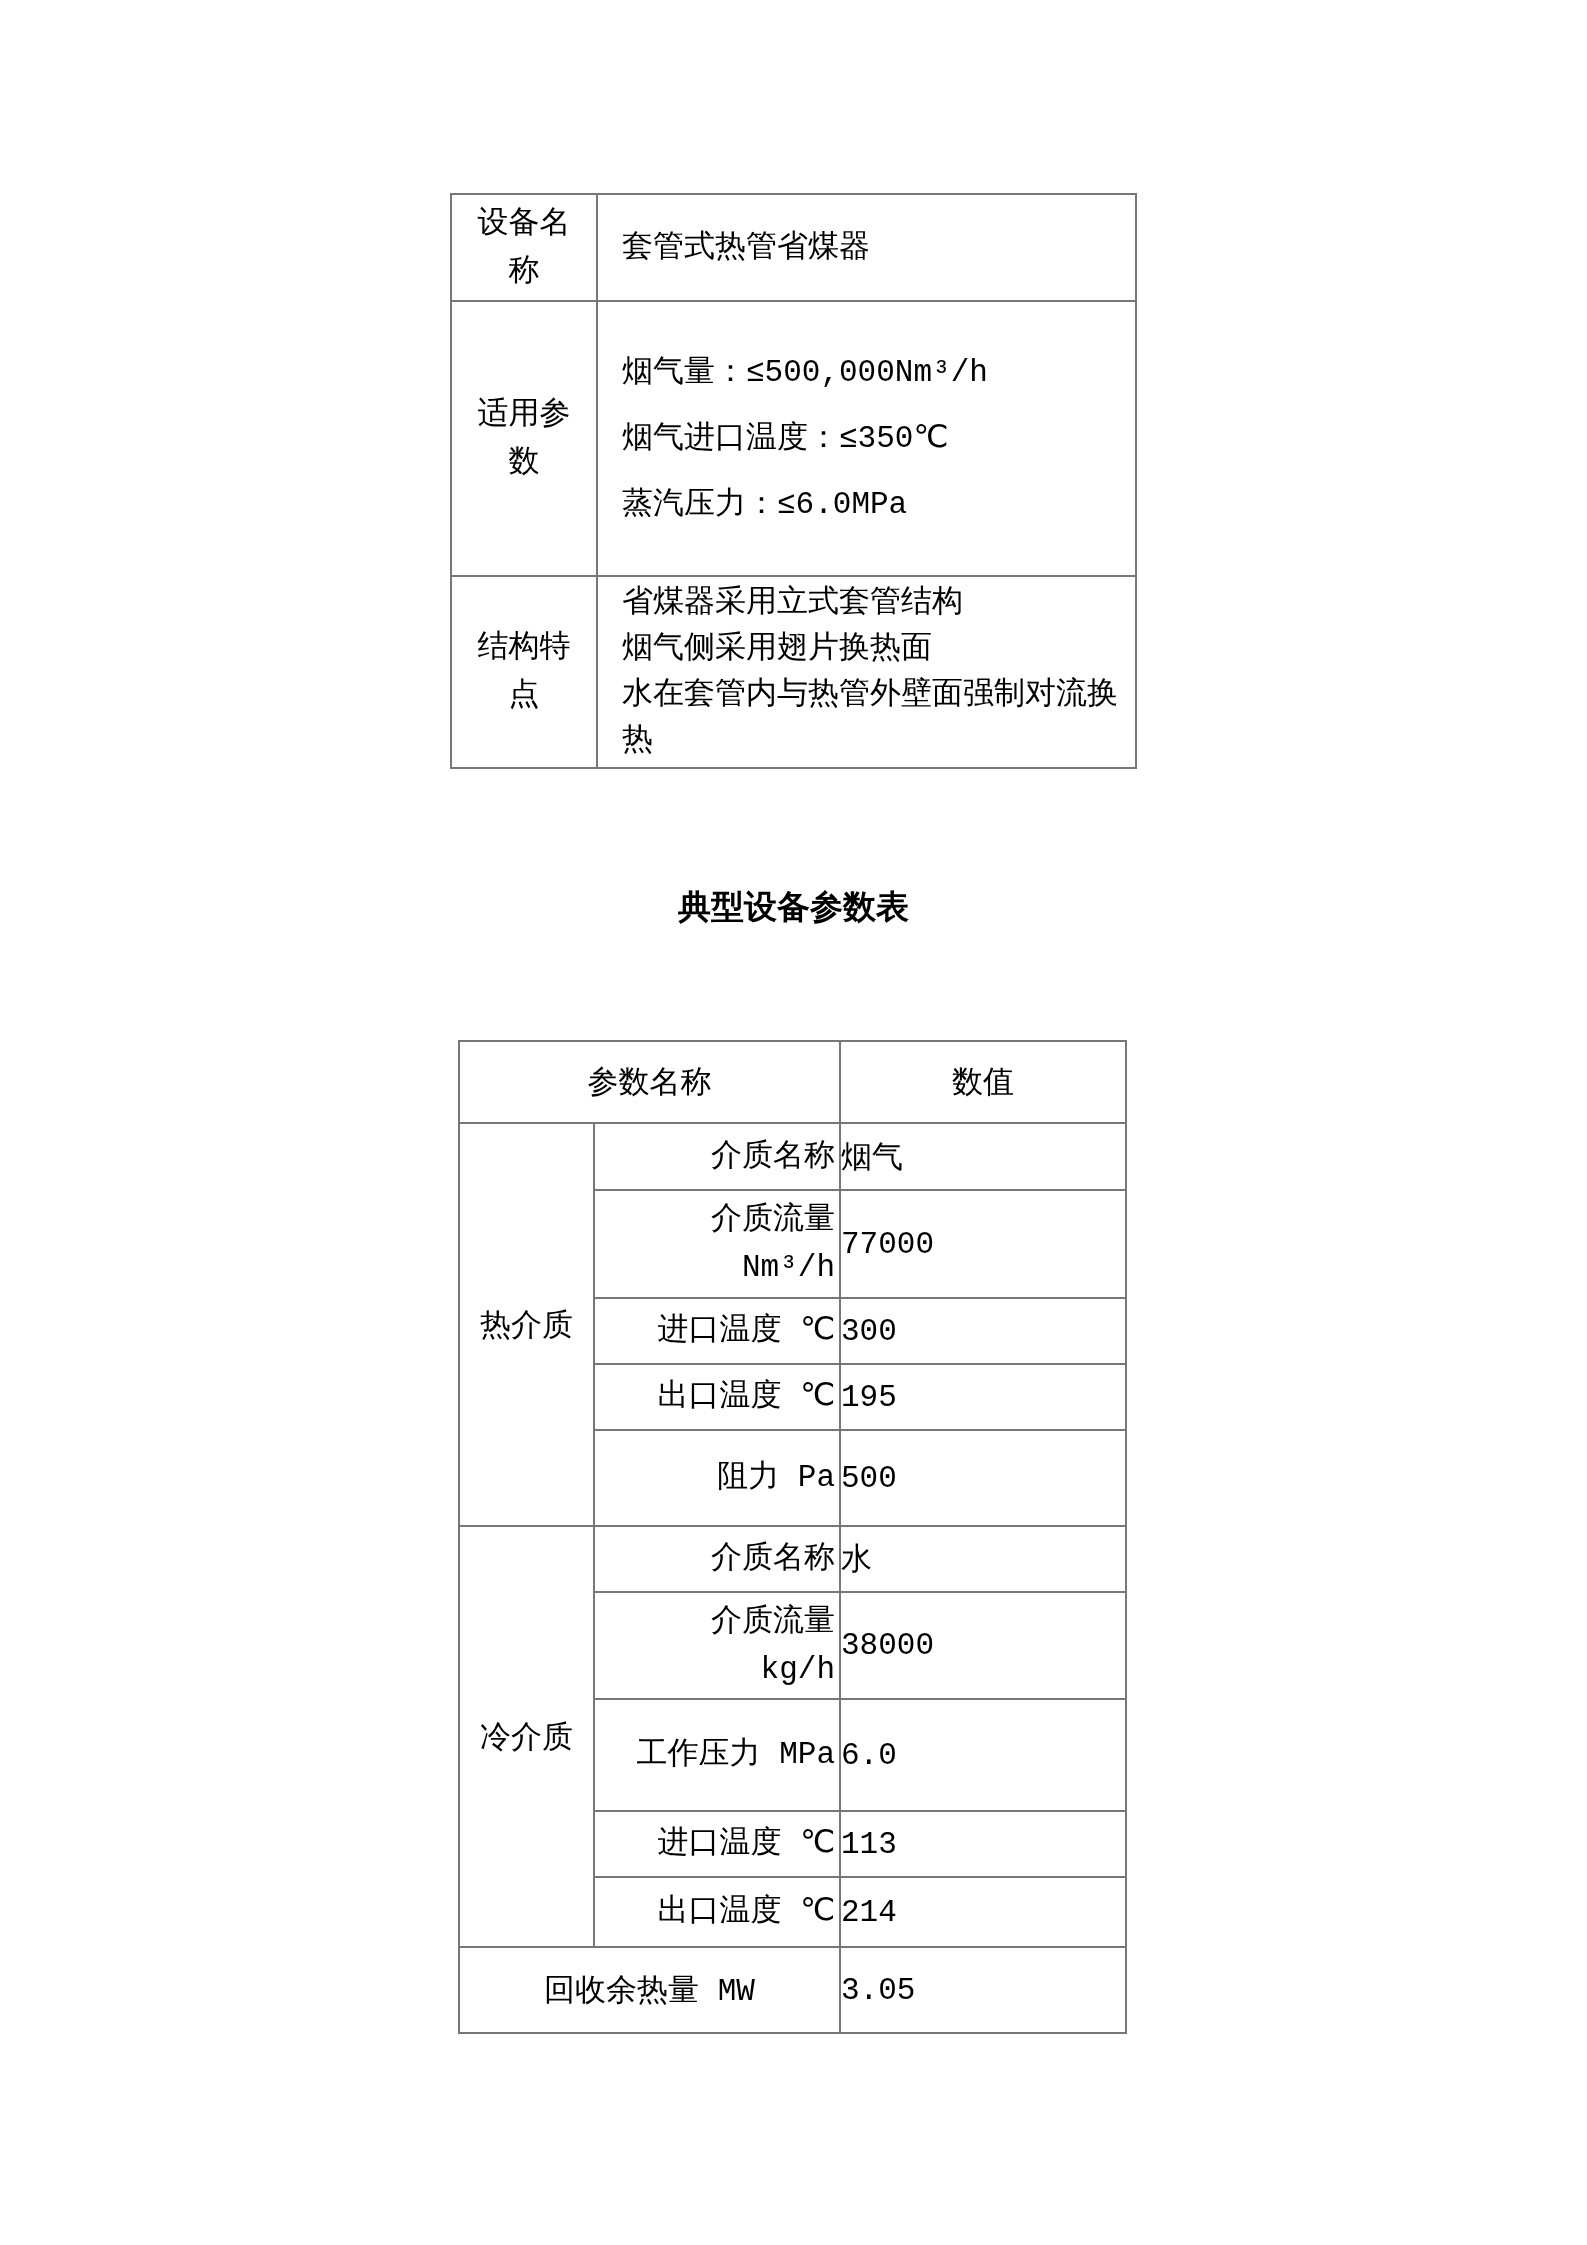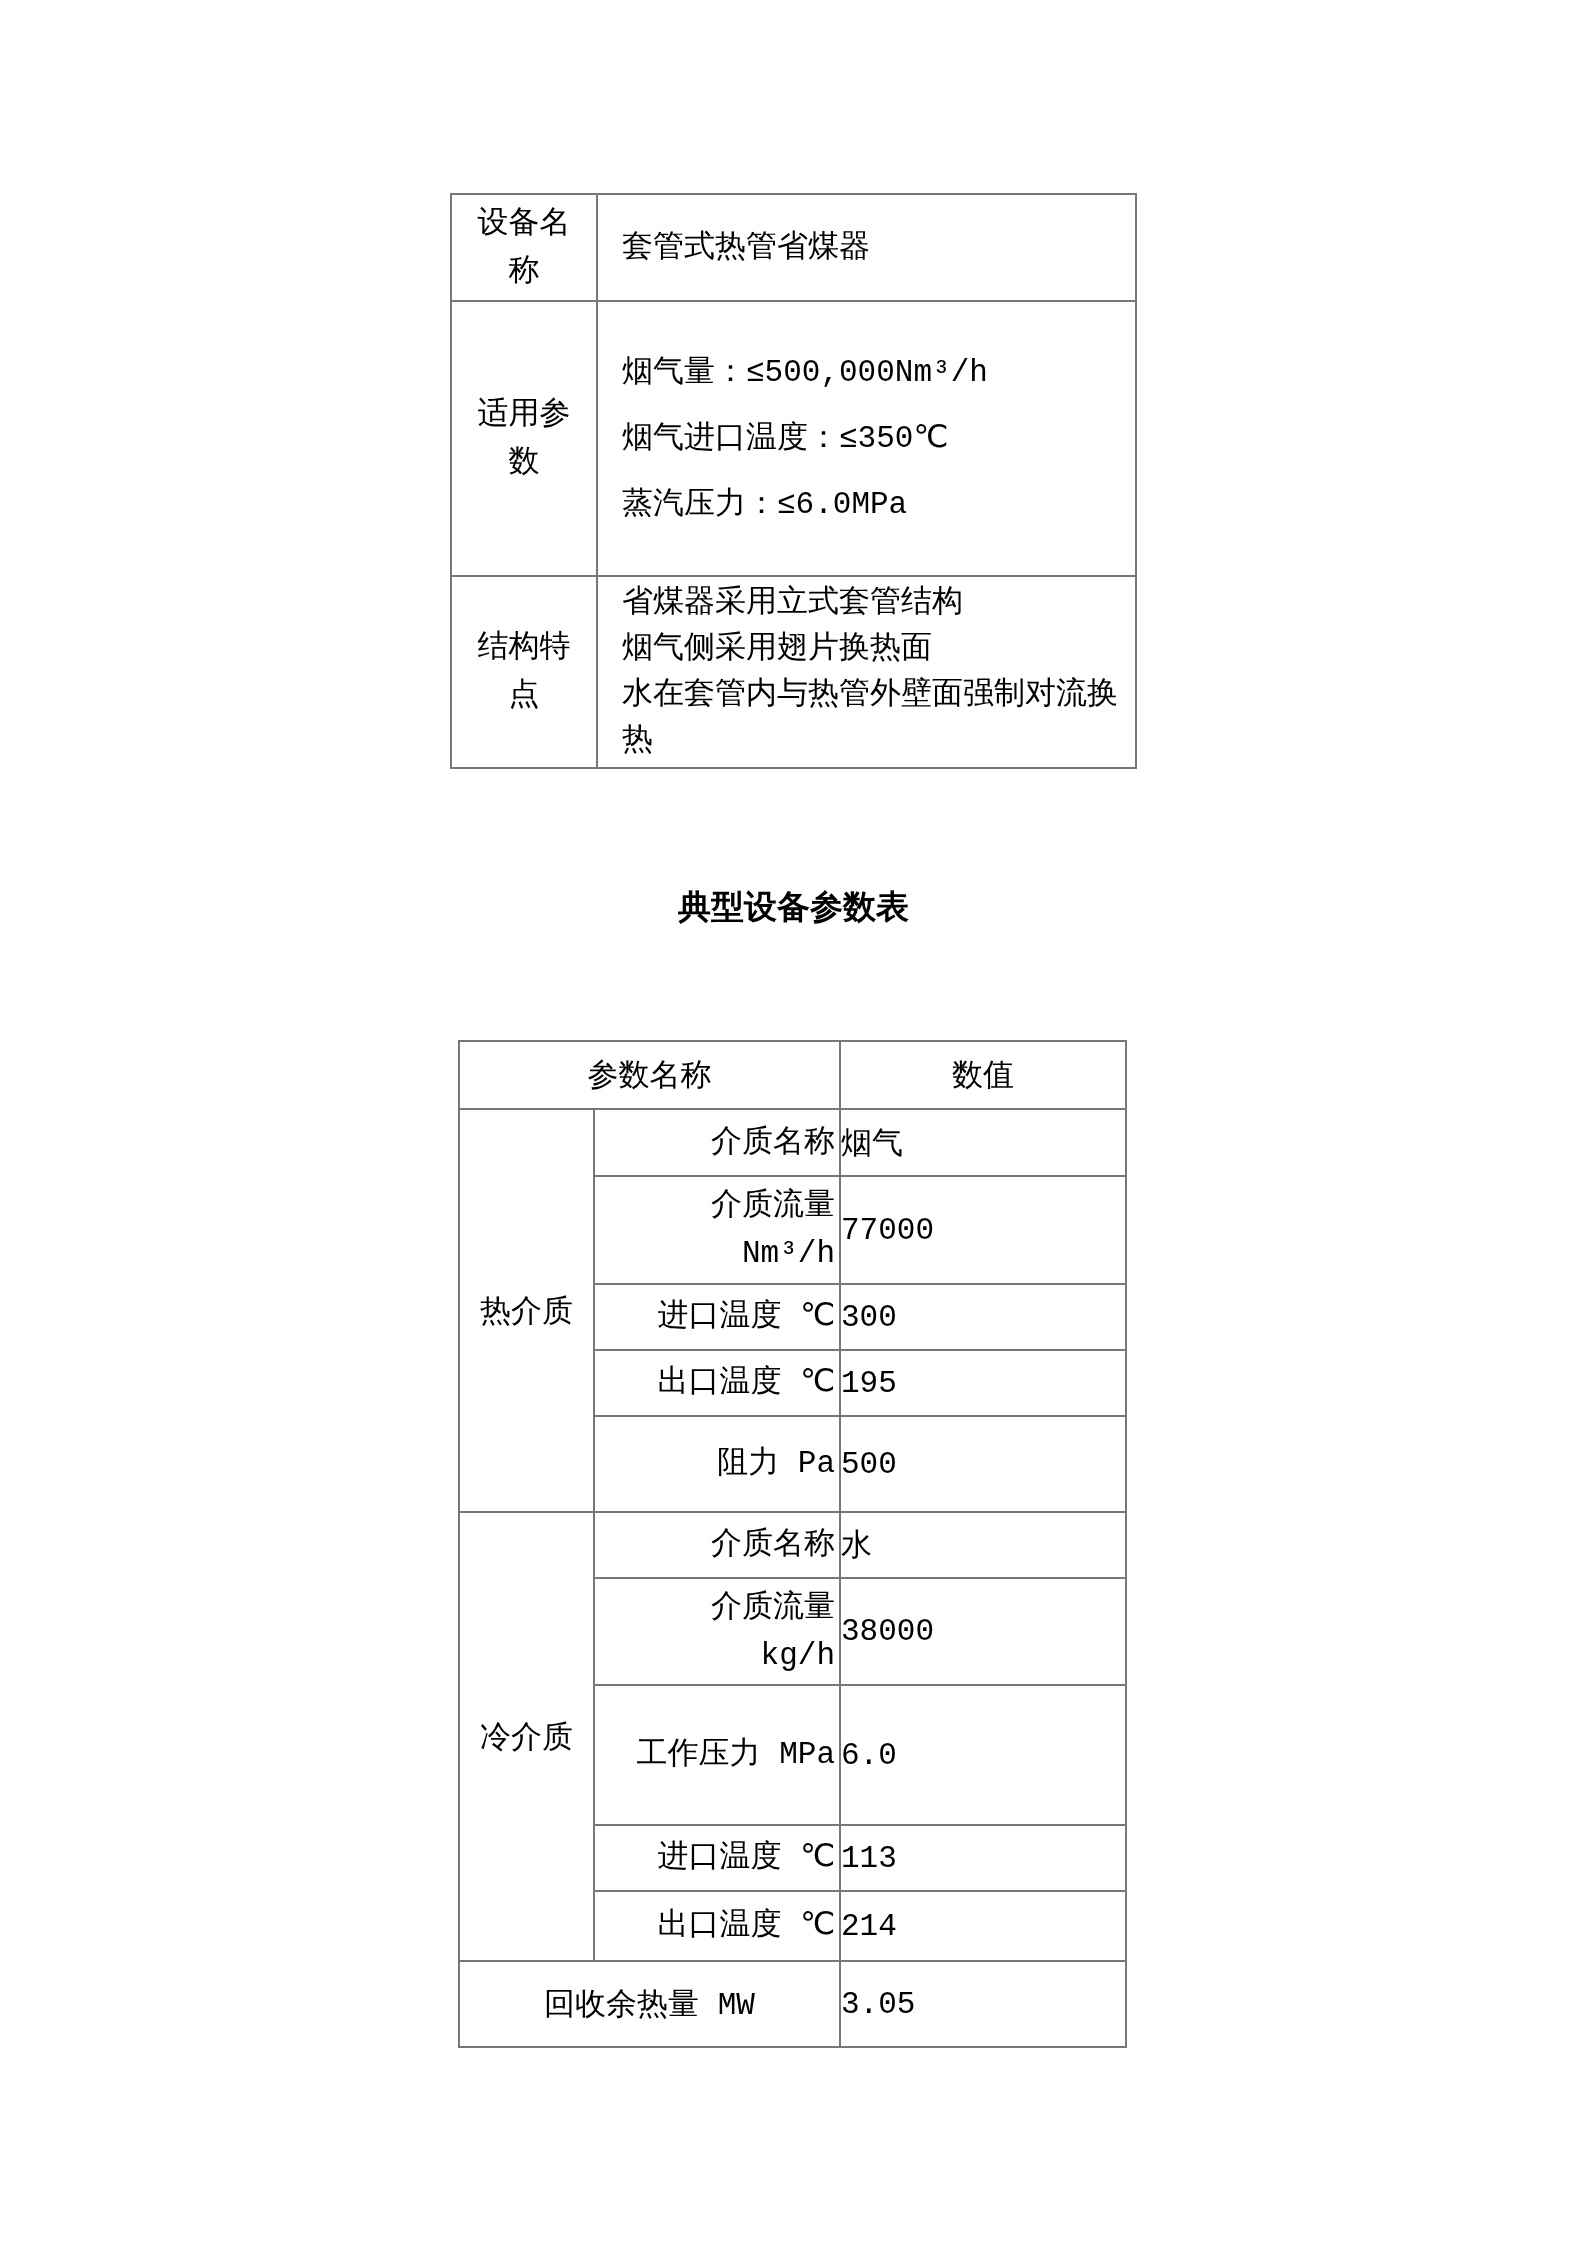--- a/index.html
+++ b/index.html
@@ -69,26 +69,26 @@
     text-align:left;
   }
   #param-table td.thead{
     text-align:center;
   }
   #param-table td.merged{
     text-align:center;
   }
   .h66{height:66px;}
   .h67{height:67px;}
-  .h68{height:68px;}
+  .h68{height:82px;}
   .h70{height:70px;}
   .h96{height:96px;}
   .h106{height:86px;padding-left:20px;}
   .h108{height:108px;}
-  .h112{height:140px;}
+  .h112{height:112px;}
 </style>
 </head>
 <body>
 
 <table id="spec-table">
   <colgroup>
       <col style="width:146px">
       <col style="width:539px">
     </colgroup>
   <tbody>

